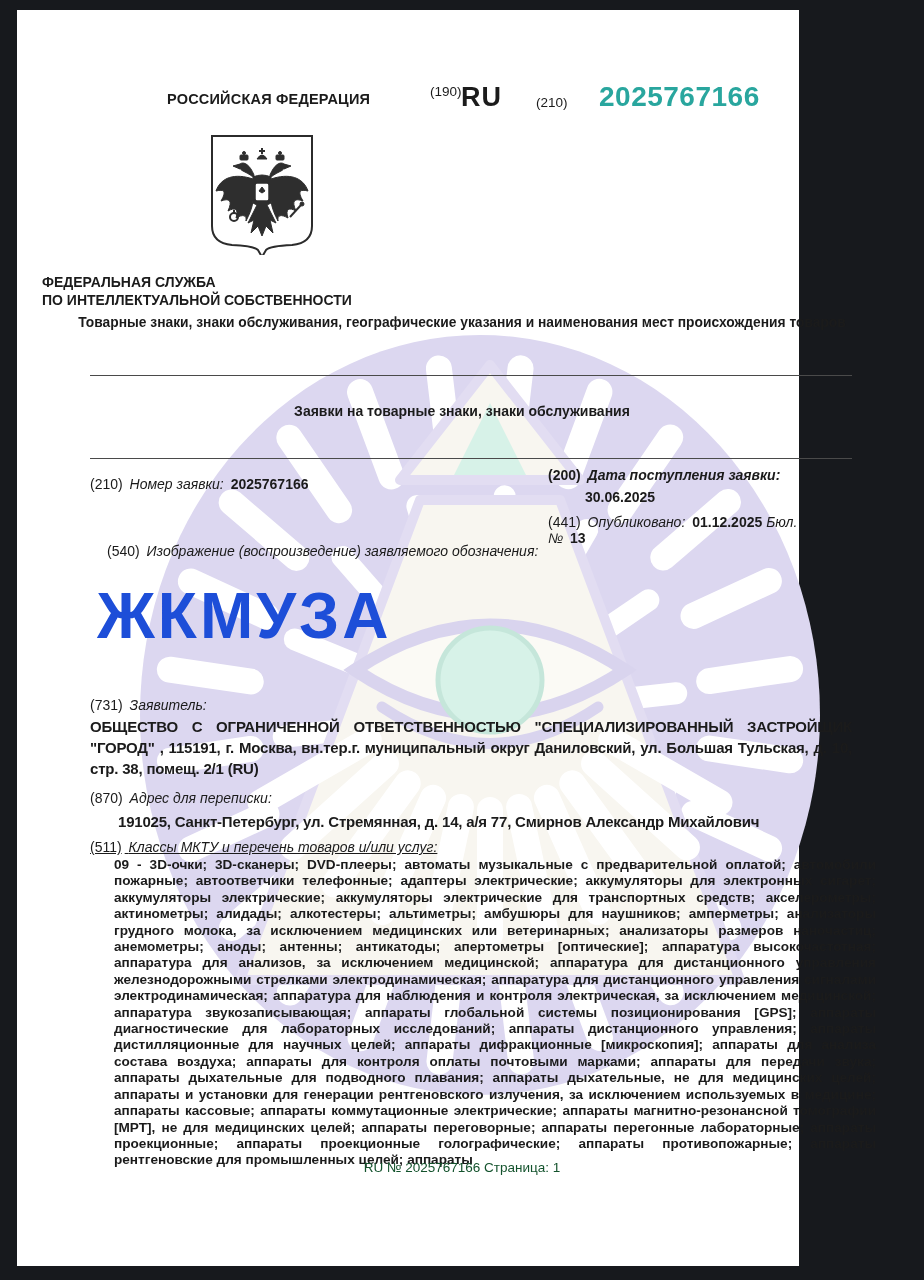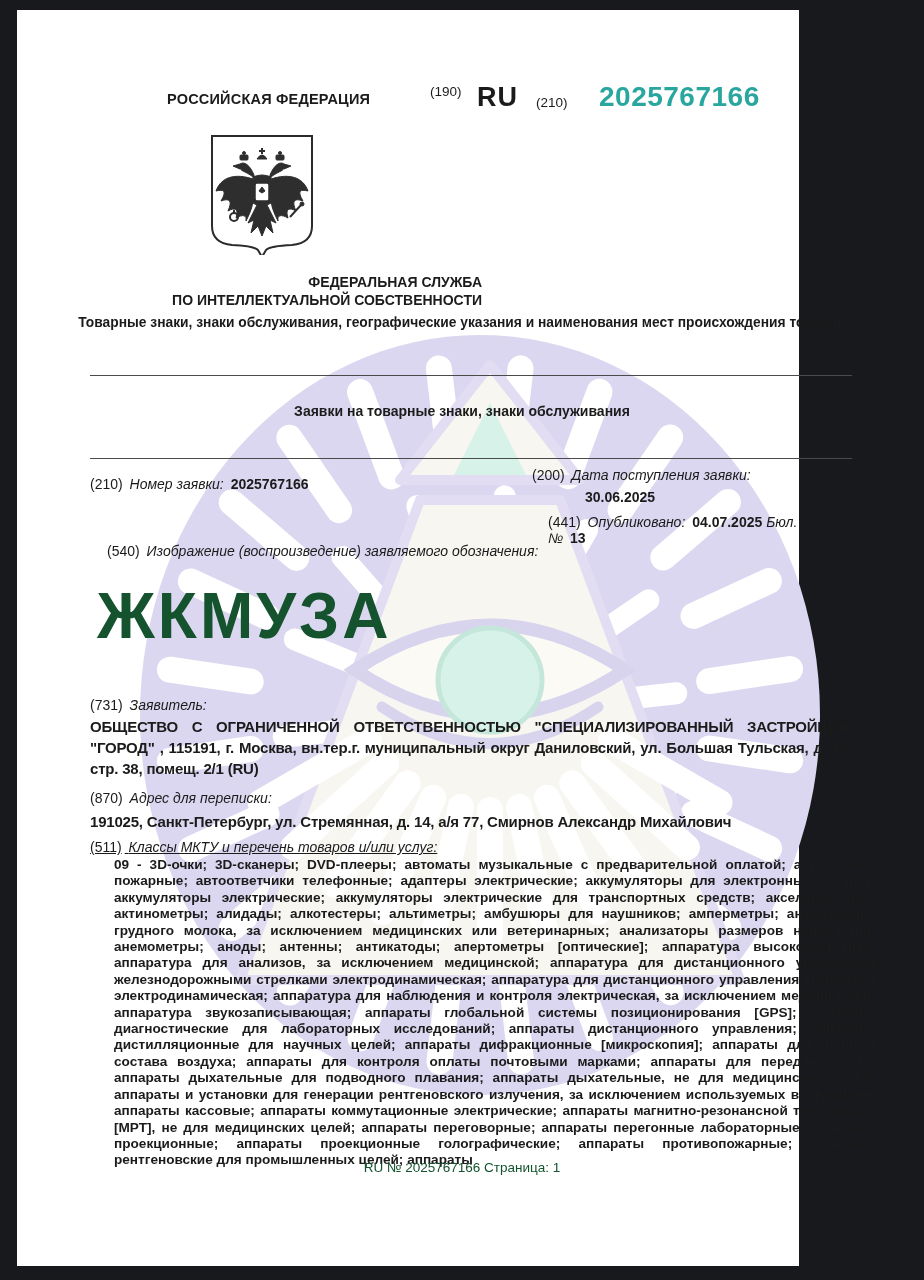--- a/index.html
+++ b/index.html
@@ -20,31 +20,31 @@
   .z1{z-index:1;}
   .b{font-weight:bold;}
   .it{font-style:italic;}
   .code{font-style:normal;}
   .hr{
     position:absolute;left:73px;width:762px;height:0;
     border-top:1.6px solid #4a4a4a;z-index:1;
   }
   .country{left:150px;top:81px;font-size:14.5px;font-weight:bold;letter-spacing:.2px;}
   .c190{left:413px;top:74px;font-size:13.5px;}
-  .ru{left:460px;top:72px;font-size:27px;font-weight:bold;letter-spacing:1px;}
+  .ru{left:444px;top:72px;font-size:27px;font-weight:bold;letter-spacing:1px;}
   .c210{left:519px;top:85px;font-size:13.5px;}
   .appnum{left:582px;top:71px;font-size:28px;font-weight:bold;color:#29A69E;letter-spacing:.5px;}
   .emblem{left:190px;top:123px;width:110px;height:122px;}
-  .agency{left:25px;top:264px;width:440px;text-align:right;font-size:14px;font-weight:bold;line-height:17.5px;}
+  .agency{left:25px;top:264px;width:440px;text-align:left;font-size:14px;font-weight:bold;line-height:17.5px;}
   .tagline{left:60px;top:305px;width:770px;text-align:center;font-size:13.8px;font-weight:bold;}
   .sectitle{left:60px;top:393px;width:770px;text-align:center;font-size:14px;font-weight:bold;}
   .fieldline{font-size:14px;}
   .fieldline .code{margin-right:3px;}
   .fieldline .it{margin-right:3px;}
-  .mark{left:80px;top:574px;font-size:64px;font-weight:bold;color:#14532d;letter-spacing:3px;line-height:1;}
+  .mark{left:80px;top:574px;font-size:64px;font-weight:bold;color:#1d4ed8;letter-spacing:3px;line-height:1;}
   .blockval{left:73px;width:762px;font-size:15px;font-weight:bold;text-align:justify;line-height:21px;letter-spacing:-0.2px;}
   .goods{left:73px;top:847px;width:762px;font-size:13.6px;font-weight:bold;text-align:justify;line-height:16.4px;margin-left:24px;}
   .footer{left:60px;top:1150px;width:770px;text-align:center;font-size:13.5px;color:#14532d;}
   .wm{left:60px;top:325px;width:760px;height:770px;z-index:0;pointer-events:none;}
 </style>
 </head>
 <body>
 
 <div class="page">
 
@@ -163,29 +163,29 @@
   <div class="abs z1 sectitle">Заявки на товарные знаки, знаки обслуживания</div>
 
   <div class="hr" style="top:448px;"></div>
 
   <div class="abs z1 fieldline" style="left:73px;top:466px;">
     <span class="code">(210)</span>
     <span class="it">Номер заявки:</span>
     <span class="b">2025767166</span>
   </div>
 
-  <div class="abs z1 fieldline" style="left:515px;top:457px;">
+  <div class="abs z1 fieldline" style="left:531px;top:457px;font-weight:bold;">
     <span class="code">(200)</span>
     <span class="it">Дата поступления заявки:</span>
   </div>
   <div class="abs z1 fieldline b" style="left:568px;top:479px;">30.06.2025</div>
   <div class="abs z1 fieldline" style="left:531px;top:504px;">
     <span class="code">(441)</span>
     <span class="it">Опубликовано:</span>
-    <span class="b">04.07.2025</span>
+    <span class="b">01.12.2025</span>
     <span class="it">Бюл. №</span>
     <span class="b">13</span>
   </div>
 
   <div class="abs z1 fieldline" style="left:90px;top:533px;text-align:center;">
     <span class="code">(540)</span>
     <span class="it">Изображение (воспроизведение) заявляемого обозначения:</span>
   </div>
 
   <div class="abs z1 mark">ЖКМУЗА</div>
@@ -193,21 +193,21 @@
   <div class="abs z1 fieldline" style="left:73px;top:687px;">
     <span class="code">(731)</span>
     <span class="it">Заявитель:</span>
   </div>
   <div class="abs z1 blockval" style="top:706px;">ОБЩЕСТВО С ОГРАНИЧЕННОЙ ОТВЕТСТВЕННОСТЬЮ "СПЕЦИАЛИЗИРОВАННЫЙ ЗАСТРОЙЩИК "ГОРОД" , 115191, г. Москва, вн.тер.г. муниципальный округ Даниловский, ул. Большая Тульская, д. 10, стр. 38, помещ. 2/1 (RU)</div>
 
   <div class="abs z1 fieldline" style="left:73px;top:780px;">
     <span class="code">(870)</span>
     <span class="it">Адрес для переписки:</span>
   </div>
-  <div class="abs z1 blockval" style="top:801px;">191025, Санкт-Петербург, ул. Стремянная, д. 14, а/я 77, Смирнов Александр Михайлович</div>
+  <div class="abs z1 blockval" style="top:801px;margin-left:28px;">191025, Санкт-Петербург, ул. Стремянная, д. 14, а/я 77, Смирнов Александр Михайлович</div>
 
   <div class="abs z1 fieldline" style="left:73px;top:829px;text-decoration:underline;">
     <span class="code">(511)</span>
     <span class="it">Классы МКТУ и перечень товаров и/или услуг:</span>
   </div>
   <div class="abs z1 goods">09 - 3D-очки; 3D-сканеры; DVD-плееры; автоматы музыкальные с предварительной оплатой; автомобили пожарные; автоответчики телефонные; адаптеры электрические; аккумуляторы для электронных сигарет; аккумуляторы электрические; аккумуляторы электрические для транспортных средств; акселерометры; актинометры; алидады; алкотестеры; альтиметры; амбушюры для наушников; амперметры; анализаторы грудного молока, за исключением медицинских или ветеринарных; анализаторы размеров наночастиц; анемометры; аноды; антенны; антикатоды; апертометры [оптические]; аппаратура высокочастотная; аппаратура для анализов, за исключением медицинской; аппаратура для дистанционного управления железнодорожными стрелками электродинамическая; аппаратура для дистанционного управления сигналами электродинамическая; аппаратура для наблюдения и контроля электрическая, за исключением медицинской; аппаратура звукозаписывающая; аппараты глобальной системы позиционирования [GPS]; аппараты диагностические для лабораторных исследований; аппараты дистанционного управления; аппараты дистилляционные для научных целей; аппараты дифракционные [микроскопия]; аппараты для анализа состава воздуха; аппараты для контроля оплаты почтовыми марками; аппараты для передачи звука; аппараты дыхательные для подводного плавания; аппараты дыхательные, не для медицинских целей; аппараты и установки для генерации рентгеновского излучения, за исключением используемых в медицине; аппараты кассовые; аппараты коммутационные электрические; аппараты магнитно-резонансной томографии [МРТ], не для медицинских целей; аппараты переговорные; аппараты перегонные лабораторные; аппараты проекционные; аппараты проекционные голографические; аппараты противопожарные; аппараты рентгеновские для промышленных целей; аппараты</div>
 
   <div class="abs z1 footer">RU № 2025767166 Страница: 1</div>
 
 </div>

